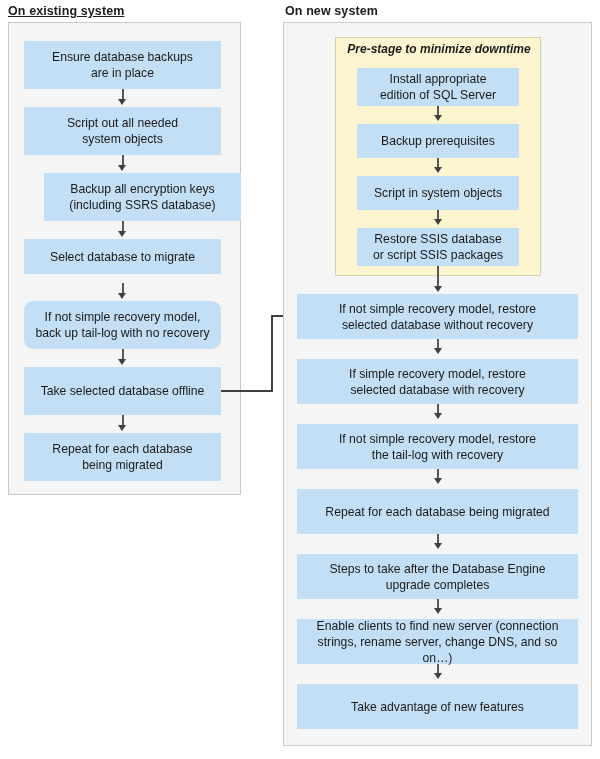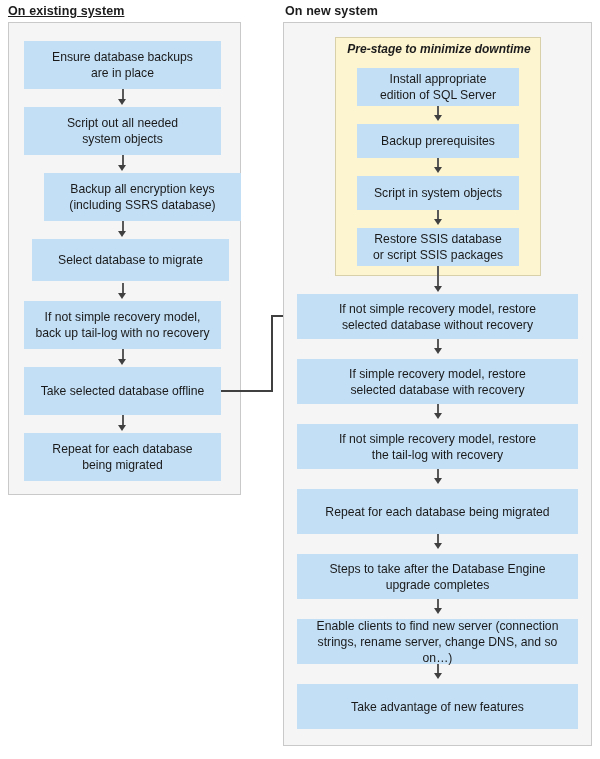--- a/index.html
+++ b/index.html
@@ -146,30 +146,30 @@
 
   <div class="box" style="left:24px; top:173px; width:197px; height:48px;margin-left:20px;">
     <span>
       <span>Backup all encryption keys</span>
       <span>(including SSRS database)</span>
     </span>
   </div>
   <div class="arrow-v" style="left:121.5px; top:221px; height:13px;"></div>
   <div class="arrow-head-down" style="left:118px; top:231px;"></div>
 
-  <div class="box" style="left:32px; top:239px; width:197px; height:42px;">
+  <div class="box" style="left:24px; top:239px; width:197px; height:35px;">
     <span>
       <span>Select database to migrate</span>
 
     </span>
   </div>
   <div class="arrow-v" style="left:121.5px; top:283px; height:13px;"></div>
   <div class="arrow-head-down" style="left:118px; top:293px;"></div>
 
-  <div class="box" style="left:24px; top:301px; width:197px; height:48px;">
+  <div class="box" style="left:24px; top:301px; width:197px; height:48px;border-radius:9px;">
     <span>
       <span>If not simple recovery model,</span>
       <span>back up tail-log with no recovery</span>
     </span>
   </div>
   <div class="arrow-v" style="left:121.5px; top:349px; height:13px;"></div>
   <div class="arrow-head-down" style="left:118px; top:359px;"></div>
 
   <div class="box" style="left:24px; top:367px; width:197px; height:48px;">
     <span>

